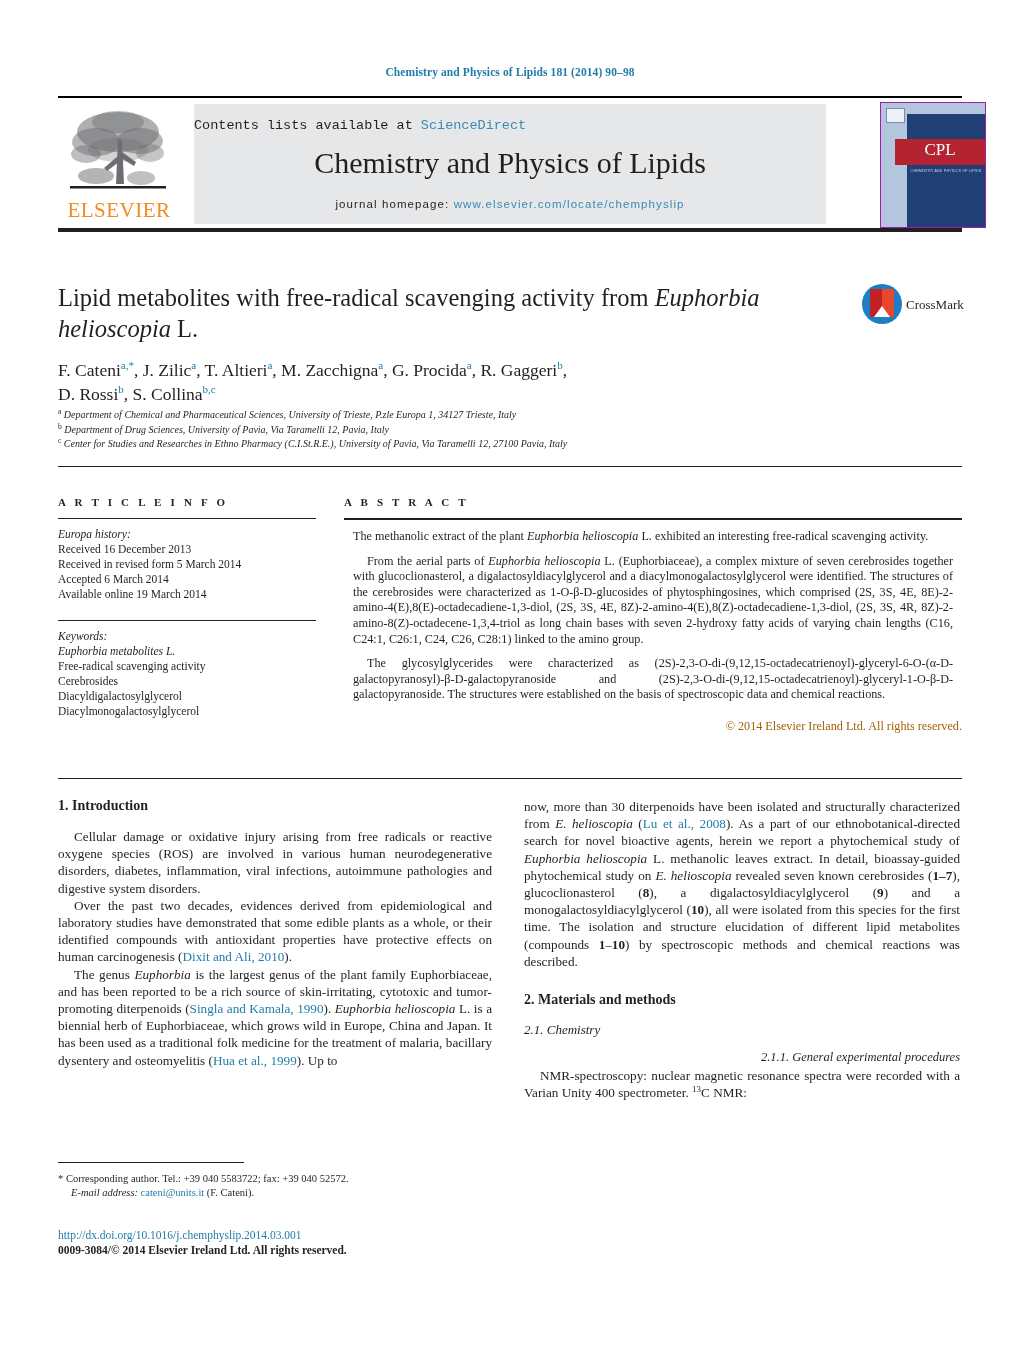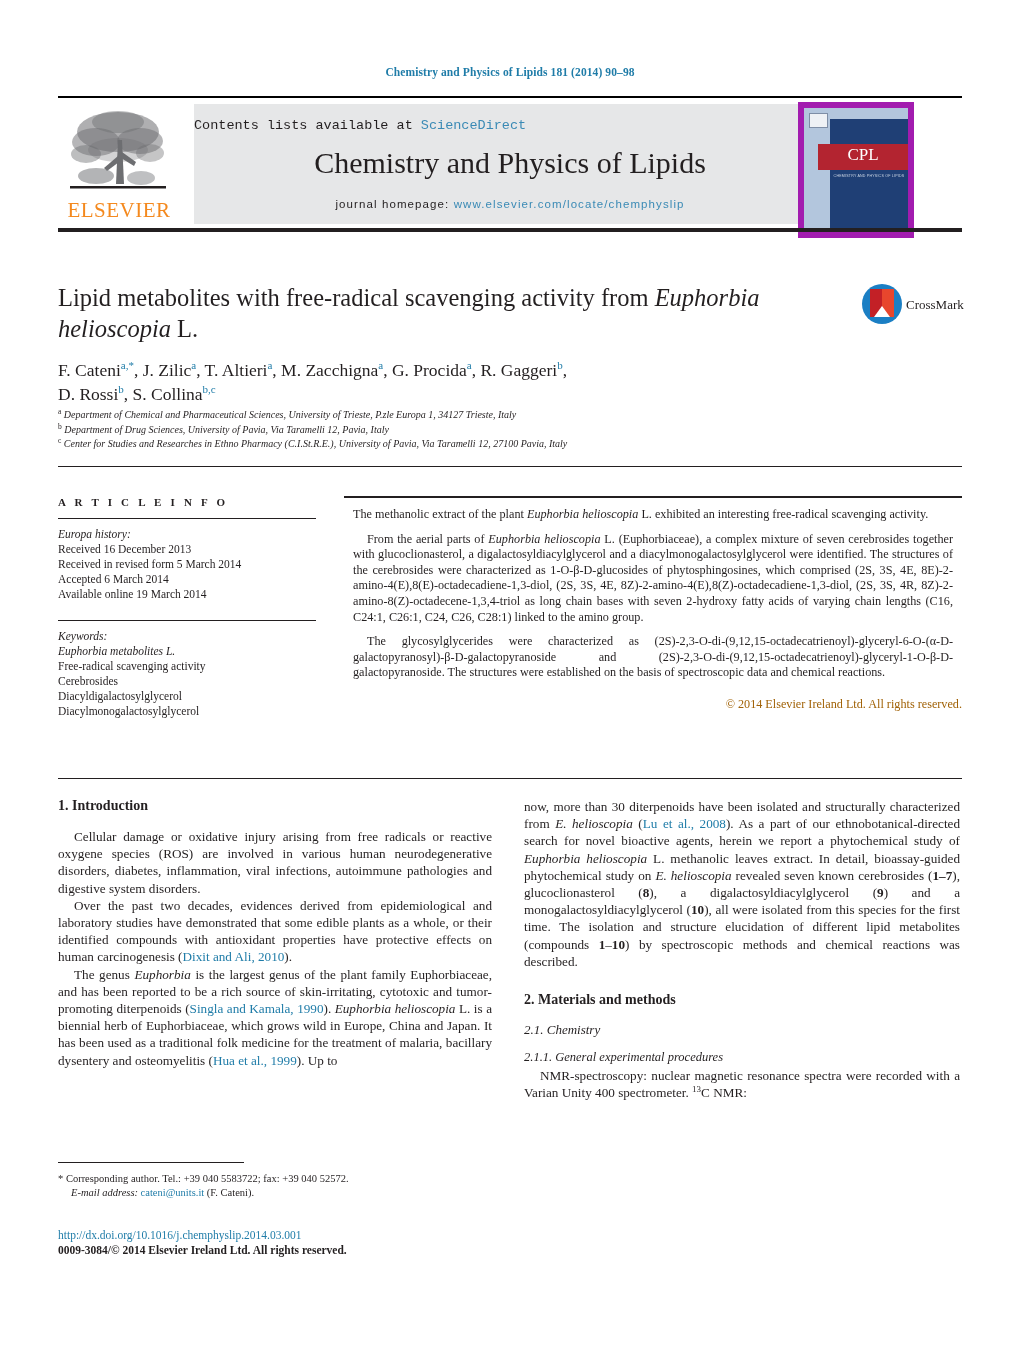--- a/index.html
+++ b/index.html
@@ -117,25 +117,25 @@
     font-family: "Liberation Sans", sans-serif;
     font-size: 11.5px;
     letter-spacing: 1.1px;
     color: #231f20;
   }
   .homepage-line .url {
     color: #3a8ab5;
   }
   .cover-thumb {
     position: absolute;
-    left: 740px;
+    left: 822px;
     top: 6px;
     width: 104px;
     height: 124px;
-    border: 6px solid #a21caf;
+    border: 1px solid #a21caf;
     background: #701a75;
     overflow: hidden;
   }
   .cover-left {
     position: absolute;
     left: 0; top: 0;
     width: 26px; height: 124px;
     background: #b3c6dd;
   }
   .cover-body {
@@ -388,20 +388,21 @@
     font-size: 13px;
     color: #231f20;
     margin: 0 0 12px 0;
   }
   .h4 {
     font-family: "Liberation Serif", serif;
     font-style: italic;
     font-size: 12.5px;
     color: #231f20;
     margin: 0 0 2px 0;
+    text-align: right;
   }
   .body-text {
     font-family: "Liberation Serif", serif;
     font-size: 13.2px;
     line-height: 17.2px;
     color: #231f20;
     text-align: justify;
     margin: 0;
   }
   .body-text p { margin: 0; text-indent: 16px; }
@@ -547,20 +548,21 @@
       <div class="lbl">Keywords:</div>
       <div><i>Euphorbia metabolites L.</i></div>
       <div>Free-radical scavenging activity</div>
       <div>Cerebrosides</div>
       <div>Diacyldigalactosylglycerol</div>
       <div>Diacylmonogalactosylglycerol</div>
     </div>
   </div>
 
   <div class="abs-col">
+    <div class="sec-head">A B S T R A C T</div>
     <div class="hr-thick"></div>
     <div class="abstract-text">
       <p><span>The methanolic extract of the plant </span><i>Euphorbia helioscopia</i><span> L. exhibited an interesting free-radical scavenging activity.</span></p>
       <p><span>From the aerial parts of </span><i>Euphorbia helioscopia</i><span> L. (Euphorbiaceae), a complex mixture of seven cerebrosides together with glucoclionasterol, a digalactosyldiacylglycerol and a diacylmonogalactosylglycerol were identified. The structures of the cerebrosides were characterized as 1-O-β-D-glucosides of phytosphingosines, which comprised (2S, 3S, 4E, 8E)-2-amino-4(E),8(E)-octadecadiene-1,3-diol, (2S, 3S, 4E, 8Z)-2-amino-4(E),8(Z)-octadecadiene-1,3-diol, (2S, 3S, 4R, 8Z)-2-amino-8(Z)-octadecene-1,3,4-triol as long chain bases with seven 2-hydroxy fatty acids of varying chain lengths (C16, C24:1, C26:1, C24, C26, C28:1) linked to the amino group.</span></p>
       <p>The glycosylglycerides were characterized as (2S)-2,3-O-di-(9,12,15-octadecatrienoyl)-glyceryl-6-O-(α-D-galactopyranosyl)-β-D-galactopyranoside and (2S)-2,3-O-di-(9,12,15-octadecatrienoyl)-glyceryl-1-O-β-D-galactopyranoside. The structures were established on the basis of spectroscopic data and chemical reactions.</p>
       <div class="copyright">© 2014 Elsevier Ireland Ltd. All rights reserved.</div>
     </div>
   </div>
 
   <div class="rule-above-body"></div>

